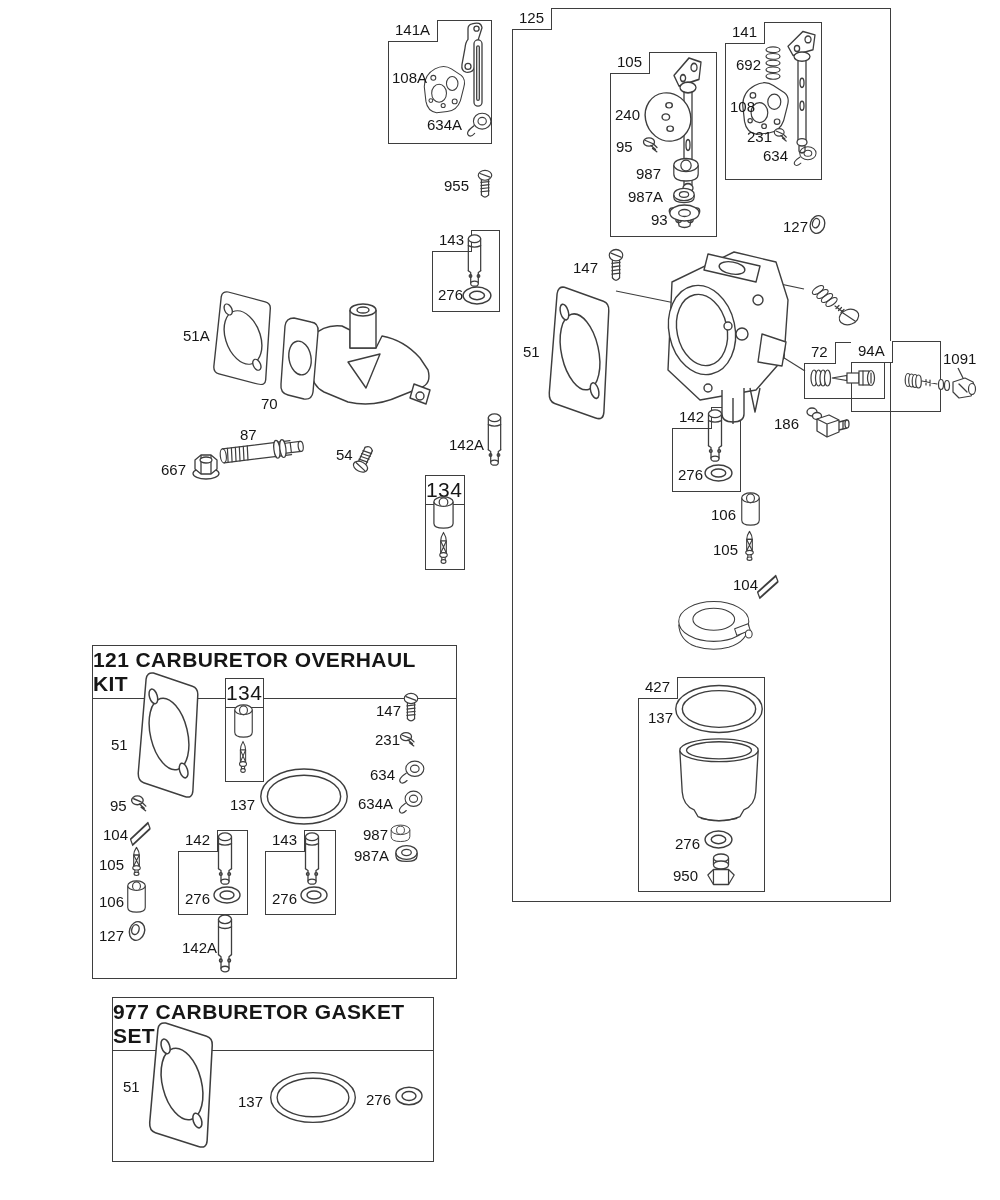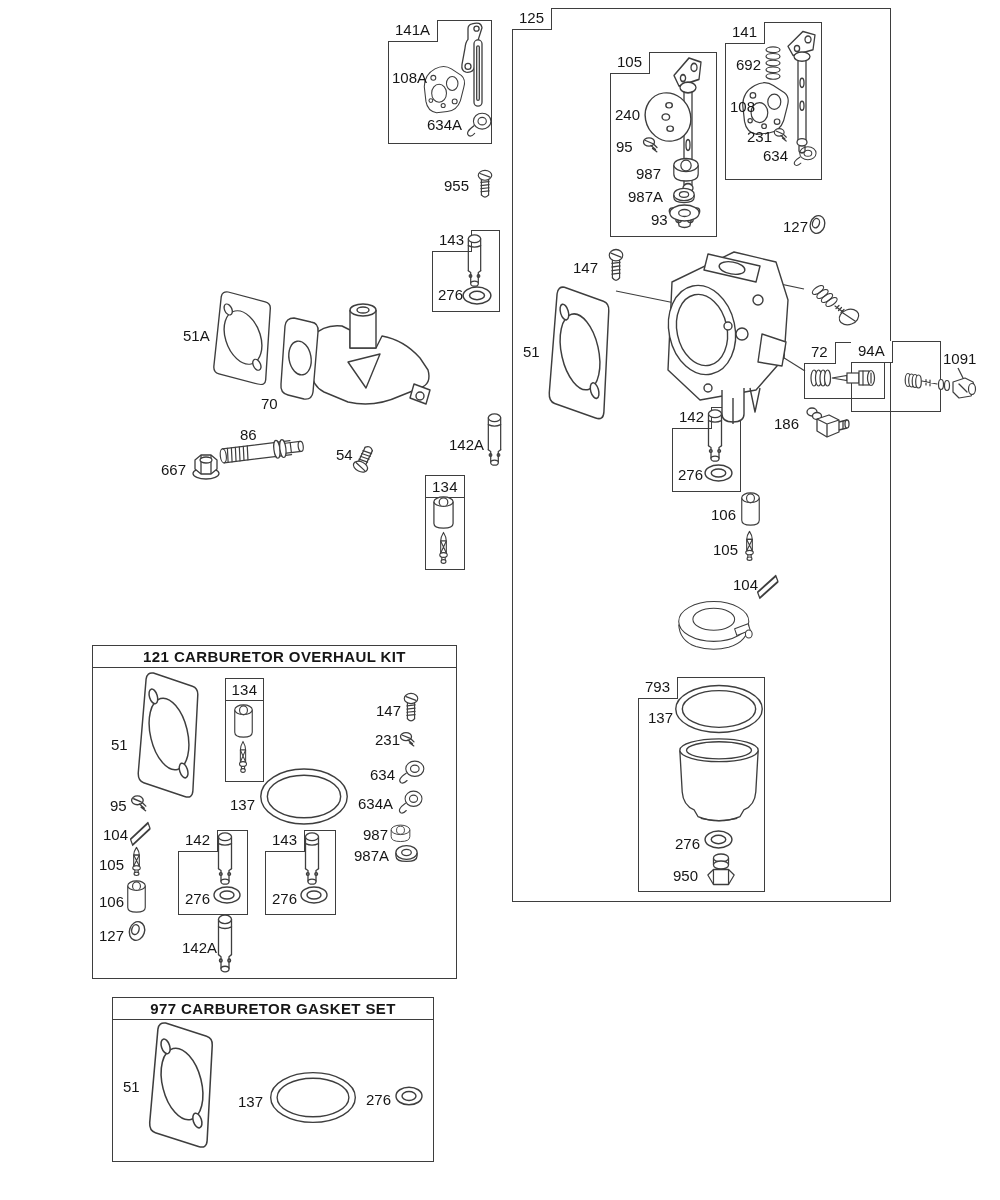--- a/index.html
+++ b/index.html
@@ -3,21 +3,21 @@
 <meta charset="utf-8">
 <style>
   html,body{margin:0;padding:0;background:#fff;}
   .canvas{position:relative;width:1000px;height:1200px;background:#fff;
           font-family:"Liberation Sans",sans-serif;color:#161616;overflow:hidden;}
   .box{position:absolute;border:1.2px solid #3e3e3e;background:transparent;}
   .corner{position:absolute;top:-1px;left:-1px;background:#fff;
           border-right:1.2px solid #3e3e3e;border-bottom:1.2px solid #3e3e3e;
           padding:1px 7px 2px;font-size:15px;line-height:18px;}
   .hdr{position:absolute;top:0;left:0;width:100%;box-sizing:border-box;background:#fff;
-       border-bottom:1.2px solid #3e3e3e;text-align:center;font-size:15px;font-weight:700;
+       border-bottom:1.2px solid #3e3e3e;font-size:21px;font-weight:700;
        padding:2px 0;letter-spacing:.4px;}
   .lbl{position:absolute;font-size:15px;line-height:16px;white-space:nowrap;}
   svg.part{position:absolute;overflow:visible;}
   .leader{position:absolute;left:0;top:0;pointer-events:none;}
 </style>
 </head>
 <body>
 
 <div class="canvas">
 
@@ -282,21 +282,21 @@
 <div class="box" style="left:851px;top:341px;width:88px;height:69px">
   <span class="corner">94A</span>
 </div>
 
 <div class="box" style="left:672px;top:407px;width:67px;height:83px">
   <span class="corner">142</span>
 </div>
 
 
 <div class="box" style="left:638px;top:677px;width:125px;height:213px">
-  <span class="corner">793</span>
+  <span class="corner">427</span>
 </div>
 
 <div class="box" style="left:92px;top:645px;width:363px;height:332px">
   <span class="hdr">121 CARBURETOR OVERHAUL KIT</span>
 </div>
 
 <div class="box" style="left:225px;top:678px;width:37px;height:102px">
   <span class="hdr" style="font-weight:400">134</span>
 </div>
 
@@ -529,21 +529,21 @@
 <svg class="part" style="left:394px;top:1085px;width:30px;height:22px" viewBox="0 0 30 20" preserveAspectRatio="none">
       <use href="#sym-oring-sm"></use>
     </svg>
 
 <span class="lbl" style="left:392px;top:70px">108A</span>
 <span class="lbl" style="left:427px;top:117px">634A</span>
 <span class="lbl" style="left:444px;top:178px">955</span>
 <span class="lbl" style="left:438px;top:287px">276</span>
 <span class="lbl" style="left:183px;top:328px">51A</span>
 <span class="lbl" style="left:261px;top:396px">70</span>
-<span class="lbl" style="left:240px;top:427px">86</span>
+<span class="lbl" style="left:240px;top:427px">87</span>
 <span class="lbl" style="left:161px;top:462px">667</span>
 <span class="lbl" style="left:336px;top:447px">54</span>
 <span class="lbl" style="left:449px;top:437px">142A</span>
 <span class="lbl" style="left:615px;top:107px">240</span>
 <span class="lbl" style="left:616px;top:139px">95</span>
 <span class="lbl" style="left:636px;top:166px">987</span>
 <span class="lbl" style="left:628px;top:189px">987A</span>
 <span class="lbl" style="left:651px;top:212px">93</span>
 <span class="lbl" style="left:736px;top:57px">692</span>
 <span class="lbl" style="left:730px;top:99px">108</span>

